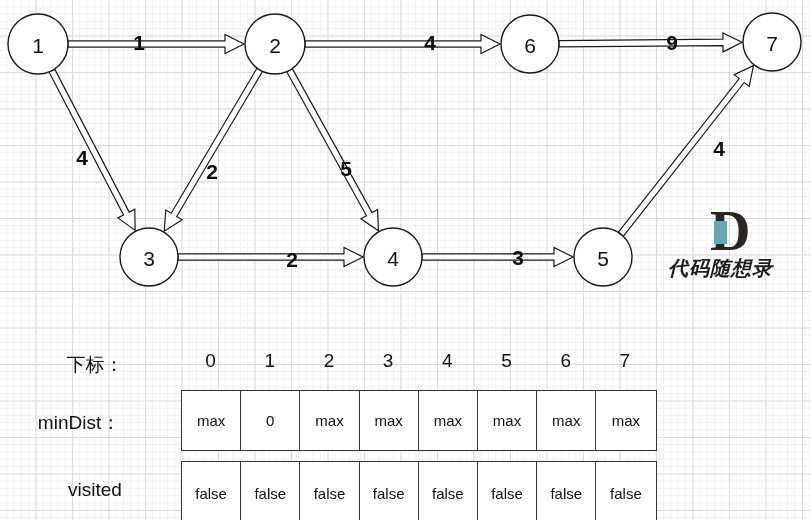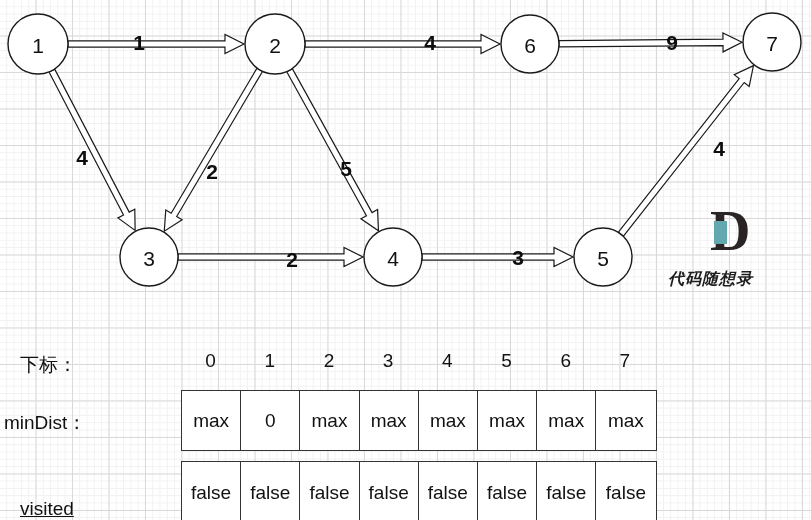--- a/index.html
+++ b/index.html
@@ -59,21 +59,21 @@
     text-anchor: middle;
     dominant-baseline: central;
   }
 
   
   .row-label {
     position: absolute;
     font-size: 19px;
     color: #111111;
     white-space: nowrap;
-    text-align: left;
+    text-align: center;
   }
   .index-header {
     position: absolute;
     top: 350px;
     left: 181px;
     display: flex;
   }
   .index-cell {
     width: 59.2px;
     text-align: center;
@@ -89,29 +89,29 @@
     background: #ffffff;
   }
   .grid-cell {
     width: 59.2px;
     height: 100%;
     box-sizing: border-box;
     border-right: 1.6px solid #333333;
     display: flex;
     align-items: center;
     justify-content: center;
-    font-size: 19px;
+    font-size: 15px;
     color: #111111;
   }
   .grid-cell:last-child { border-right: none; }
   #mindist-row { top: 390px; height: 61px; }
   #visited-row { top: 461px; height: 64px; }
 
   #mindist-label { left: 4px; top: 410px; width: 150px; }
-  #visited-label { left: 20px; top: 498px; width: 150px; text-decoration: underline; }
+  #visited-label { left: 20px; top: 479px; width: 150px; }
   #index-label   { left: 20px; top: 352px; width: 150px; }
 
   
   #watermark {
     position: absolute;
     left: 668px;
     top: 203px;
     width: 140px;
     height: 78px;
     pointer-events: none;
@@ -131,22 +131,22 @@
     position: absolute;
     left: 46px;
     top: 18px;
     width: 13px;
     height: 23px;
     background: #63a8ae;
   }
   #wm-text {
     position: absolute;
     left: 0px;
-    top: 66px;
-    font-size: 16px;
+    top: 52px;
+    font-size: 20px;
     font-weight: bold;
     font-style: italic;
     font-family: "DejaVu Serif", "Liberation Serif", serif;
     color: #1d1d1d;
     letter-spacing: 1px;
     white-space: nowrap;
   }
 </style>
 </head>
 <body>

